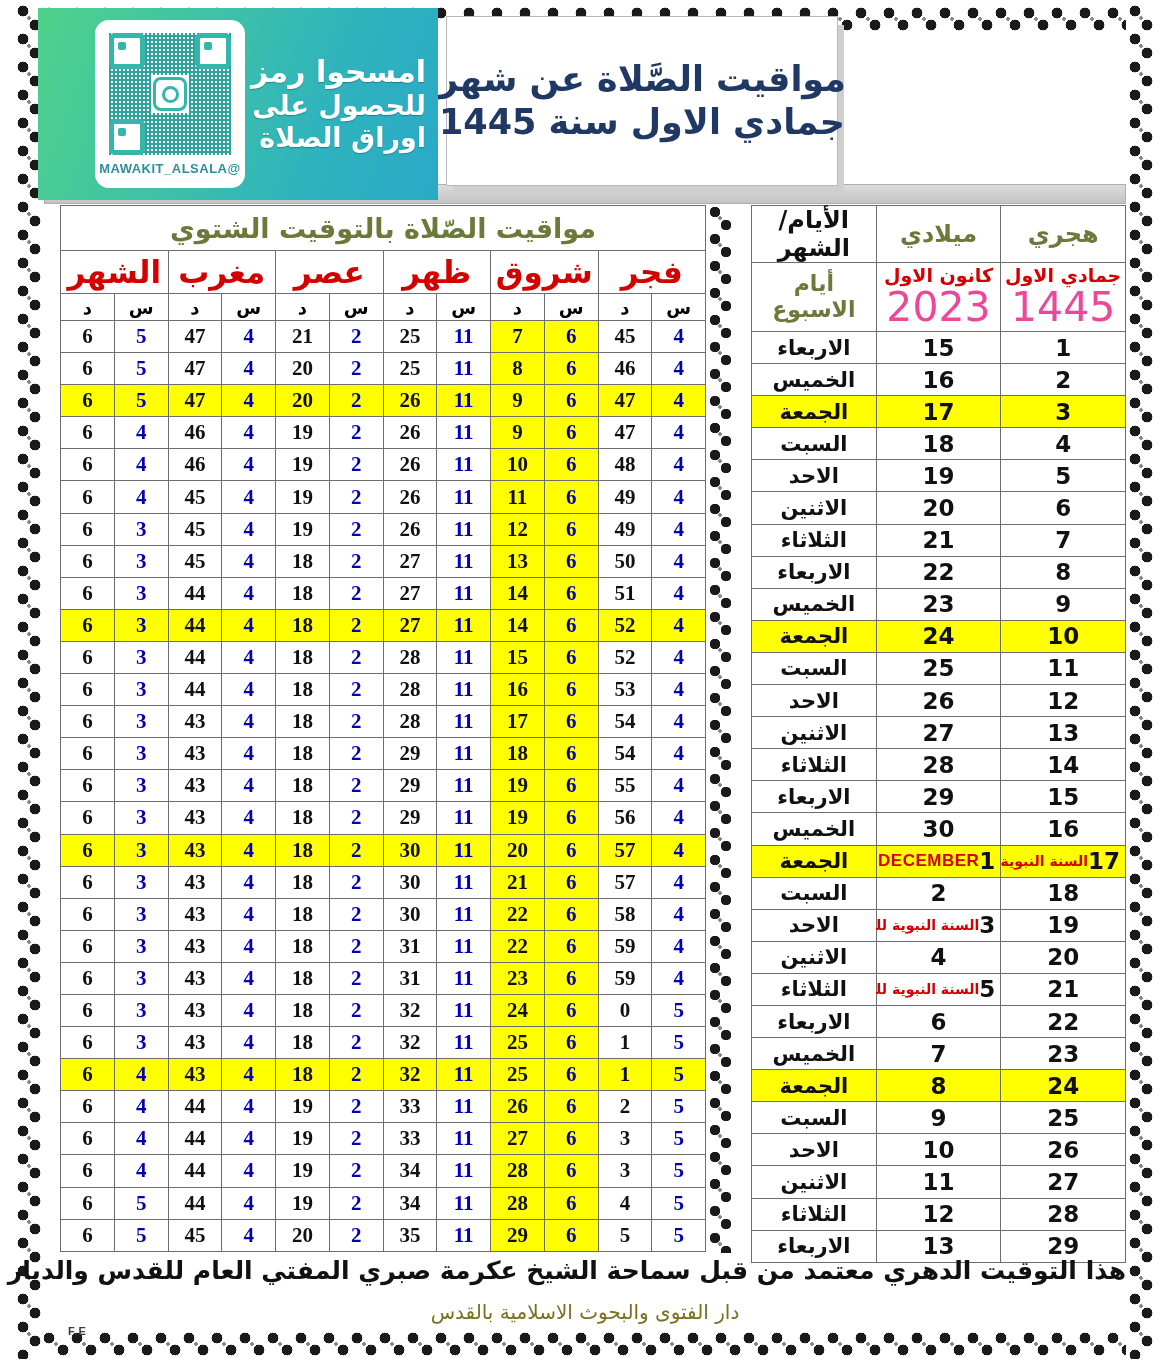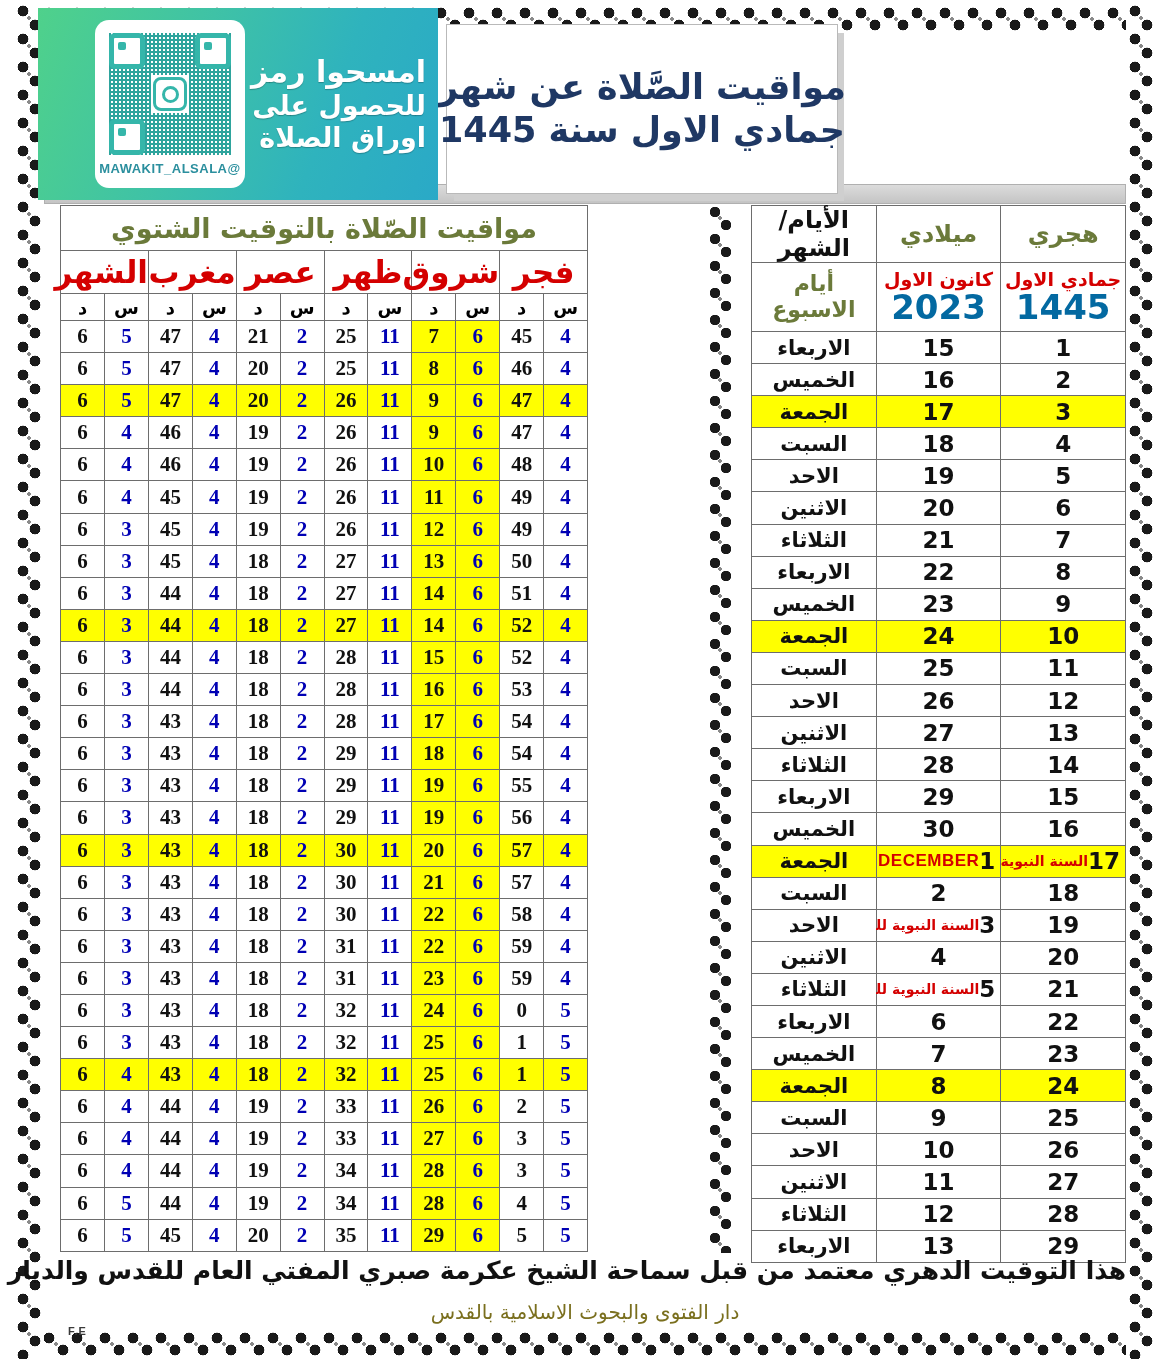--- a/index.html
+++ b/index.html
@@ -74,21 +74,21 @@
 
   
   .header-zone {
     position: absolute;
     left: 44px; top: 8px;
     width: 1082px; height: 192px;
     z-index: 4;
   }
   .title-plate {
     position: absolute;
-    right: 288px; top: 16px;
+    right: 288px; top: 8px;
     width: 390px; height: 168px;
     background: #ffffff;
     border: 1px solid #b9b9b9;
     display: flex; flex-direction: column;
     align-items: center; justify-content: center;
     gap: 4px;
     box-shadow: 7px 8px 0 -1px #cfcfcf;
   }
   .title-line {
     color: #1f3864;
@@ -183,21 +183,21 @@
     width: 1082px; height: 1048px;
     z-index: 5;
   }
   table { border-collapse: collapse; table-layout: fixed; }
   td, th { border: 1px solid #6d6d6d; padding: 0; text-align: center; }
 
   
   .prayer-table {
     position: absolute;
     left: 16px; top: 0;
-    width: 528px;
+    width: 646px;
   }
   .banner-cell {
     height: 44px;
     color: #6b7a3a;
     font-weight: bold; font-size: 27px;
     letter-spacing: 2px;
     font-family: "DejaVu Sans", sans-serif;
     background: #fff;
   }
   .prayer-name {
@@ -233,21 +233,21 @@
     font-family: "DejaVu Sans", sans-serif; background:#fff;
   }
   .dt-head1.olive { color: #6b7a3a; }
   .dt-head1.black { color: #111; }
   .date-table .dt-head2 {
     height: 68px; background: #fff;
     font-family: "DejaVu Sans", sans-serif;
     margin-top: 28px;
   }
   .dt-sub-red { color: #d40000; font-weight: bold; font-size: 19px; display:block; line-height:1.1; }
-  .dt-sub-num { color: #0369a1; font-weight: bold; font-size: 34px; display:block; line-height:1.05; }
+  .dt-sub-num { color: #ec4899; font-weight: normal; font-size: 41px; display:block; line-height:1.05; }
   .dt-sub-olive { color: #6b7a3a; font-weight: bold; font-size: 22px; display:block; line-height:1.2; }
   .date-table tbody td {
     height: 31.1px; font-size: 23px; font-weight: bold; color: #111;
     font-family: "DejaVu Sans", sans-serif; background:#fff;
   }
   .date-table tbody td.dayname {
     font-size: 21px;
   }
   .date-table tbody tr.fri td { background: #ffff00 !important; }
   .note-cell { position: relative; }

